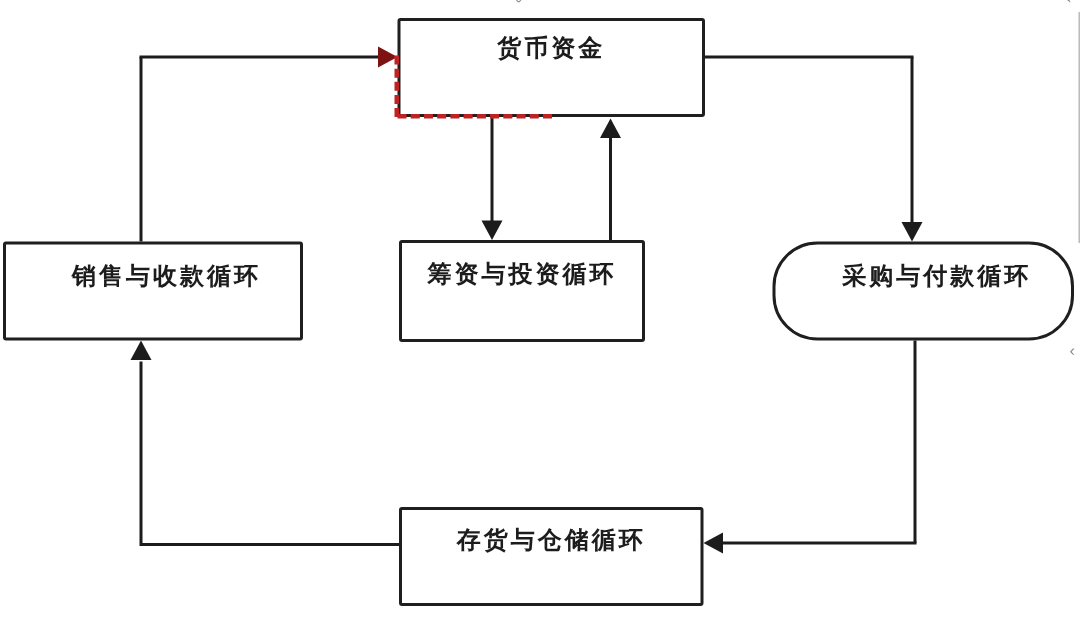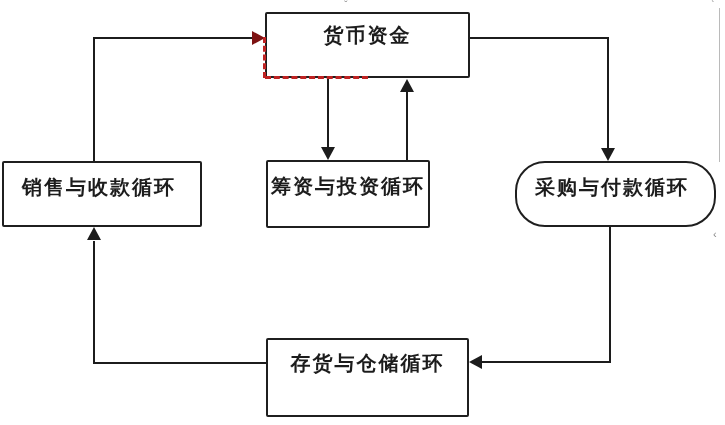--- a/index.html
+++ b/index.html
@@ -13,28 +13,28 @@
   }
   .box {
     position: absolute;
     box-sizing: border-box;
     border: 2px solid #1f1f1f;
     border-radius: 2px;
     background: #ffffff;
   }
   .lbl {
     display: block;
-    font-size: 20px;
+    font-size: 16px;
     font-weight: 600;
     letter-spacing: 2px;
     color: #1c1c1c;
     white-space: nowrap;
   }
   .center .lbl { text-align: center; }
-  .leftpad .lbl { text-align: left; padding-left: 18px; }
+  .leftpad .lbl { text-align: center; padding-left: 18px; }
   .seg { position: absolute; background: #1c1c1c; }
   .arrow { position: absolute; width: 0; height: 0; }
   .arrow.down  { border-left: 7px solid transparent; border-right: 7px solid transparent; border-top: 13px solid #1c1c1c; }
   .arrow.up    { border-left: 7px solid transparent; border-right: 7px solid transparent; border-bottom: 13px solid #1c1c1c; }
   .arrow.left  { border-top: 7px solid transparent; border-bottom: 7px solid transparent; border-right: 13px solid #1c1c1c; }
   .arrow.right { border-top: 7px solid transparent; border-bottom: 7px solid transparent; border-left: 13px solid #7d1212; }
   .sel-dash-v { position: absolute; width: 0; border-left: 3px dashed #bf2222; }
   .sel-dash-h { position: absolute; height: 0; border-top: 3px dashed #bf2222; }
   .stray-line { position: absolute; width: 1px; background: #bababa; }
   .artifact { position: absolute; color: #8a8a8a; font-size: 11px; line-height: 1; }
@@ -75,21 +75,21 @@
   </div>
 
   <div class="box center" style="left:266px; top:160px; width:164px; height:68px; padding-top:11px;">
     <span class="lbl">筹资与投资循环</span>
   </div>
 
   <div class="box leftpad" style="left:515px; top:161px; width:201px; height:66px; padding-top:11px;border-radius:30px;">
     <span class="lbl">采购与付款循环</span>
   </div>
 
-  <div class="box center" style="left:266px; top:338px; width:203px; height:79px; padding-top:10px;">
+  <div class="box center" style="left:266px; top:338px; width:203px; height:66px; padding-top:10px;">
     <span class="lbl">存货与仓储循环</span>
   </div>
 
   <div class="sel-dash-v" style="left:263px; top:37px; height:41px;"></div>
   <div class="sel-dash-h" style="left:265px; top:76px; width:103px;"></div>
 
   <div class="stray-line" style="left:719px; top:8px; height:154px;"></div>
   <span class="artifact" style="left:344px; top:0px;">ˇ</span>
   <span class="artifact" style="left:711px; top:0px;">ˋ</span>
   <span class="artifact" style="left:713px; top:229px;">‹</span>

